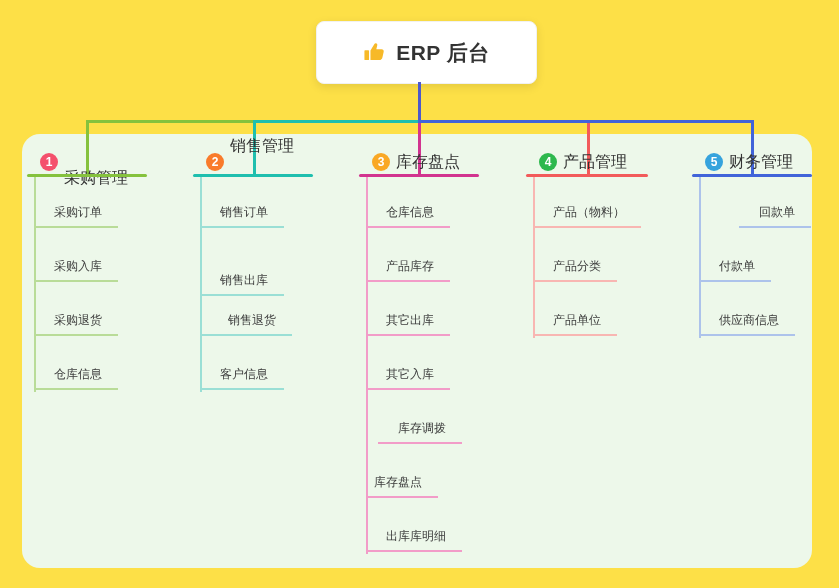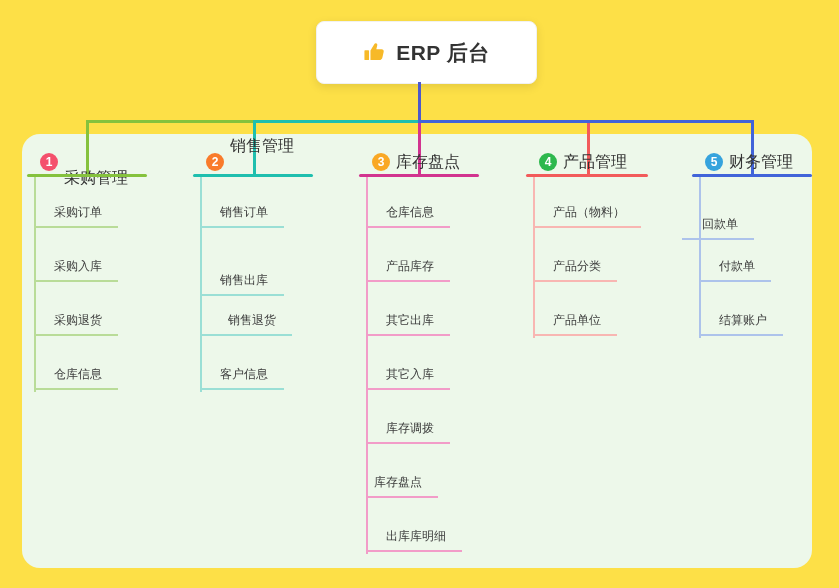--- a/index.html
+++ b/index.html
@@ -81,30 +81,30 @@
       <div class="child-node" style="left: 200px; top: 272px; border-bottom-color: rgb(154, 223, 213);">销售出库</div>
       <div class="child-node" style="left: 200px; top: 312px; border-bottom-color: rgb(154, 223, 213); padding-left: 28px;">销售退货</div>
       <div class="child-node" style="left: 200px; top: 366px; border-bottom-color: rgb(154, 223, 213);">客户信息</div>
       <div class="branch-badge" style="left: 372px; top: 153px; background: rgb(249, 168, 37);">3</div>
       <div class="branch-label" style="left: 396px; top: 152px;">库存盘点</div>
       <div class="branch-underline" style="left: 359px; top: 174px; width: 120px; background: rgb(210, 52, 143);"></div>
       <div class="child-node" style="left: 366px; top: 204px; border-bottom-color: rgb(242, 156, 200);">仓库信息</div>
       <div class="child-node" style="left: 366px; top: 258px; border-bottom-color: rgb(242, 156, 200);">产品库存</div>
       <div class="child-node" style="left: 366px; top: 312px; border-bottom-color: rgb(242, 156, 200); text-align: right;">其它出库</div>
       <div class="child-node" style="left: 366px; top: 366px; border-bottom-color: rgb(242, 156, 200);">其它入库</div>
-      <div class="child-node" style="left: 366px; top: 420px; border-bottom-color: rgb(242, 156, 200);">库存调拨</div>
+      <div class="child-node" style="left: 378px; top: 420px; border-bottom-color: rgb(242, 156, 200);">库存调拨</div>
       <div class="child-node" style="left: 366px; top: 474px; border-bottom-color: rgb(242, 156, 200); padding-left: 8px;">库存盘点</div>
       <div class="child-node" style="left: 366px; top: 528px; border-bottom-color: rgb(242, 156, 200);">出库库明细</div>
       <div class="branch-badge" style="left: 539px; top: 153px; background: rgb(45, 184, 77);">4</div>
       <div class="branch-label" style="left: 563px; top: 152px;">产品管理</div>
       <div class="branch-underline" style="left: 526px; top: 174px; width: 122px; background: rgb(242, 91, 91);"></div>
       <div class="child-node" style="left: 533px; top: 204px; border-bottom-color: rgb(248, 182, 178);">产品（物料）</div>
       <div class="child-node" style="left: 533px; top: 258px; border-bottom-color: rgb(248, 182, 178);">产品分类</div>
       <div class="child-node" style="left: 533px; top: 312px; border-bottom-color: rgb(248, 182, 178);">产品单位</div>
       <div class="branch-badge" style="left: 705px; top: 153px; background: rgb(54, 163, 221);">5</div>
       <div class="branch-label" style="left: 729px; top: 152px;">财务管理</div>
       <div class="branch-underline" style="left: 692px; top: 174px; width: 120px; background: rgb(65, 100, 217);"></div>
-      <div class="child-node" style="left: 682px; top: 204px; border-bottom-color: rgb(173, 195, 235); margin-top: 12px;">回款单</div>
+      <div class="child-node" style="left: 739px; top: 204px; border-bottom-color: rgb(173, 195, 235);">回款单</div>
       <div class="child-node" style="left: 699px; top: 258px; border-bottom-color: rgb(173, 195, 235);">付款单</div>
-      <div class="child-node" style="left: 699px; top: 312px; border-bottom-color: rgb(173, 195, 235);">结算账户</div>
+      <div class="child-node" style="left: 699px; top: 312px; border-bottom-color: rgb(173, 195, 235);">供应商信息</div>
     </div>
 
 </div>
 
 </body></html>

